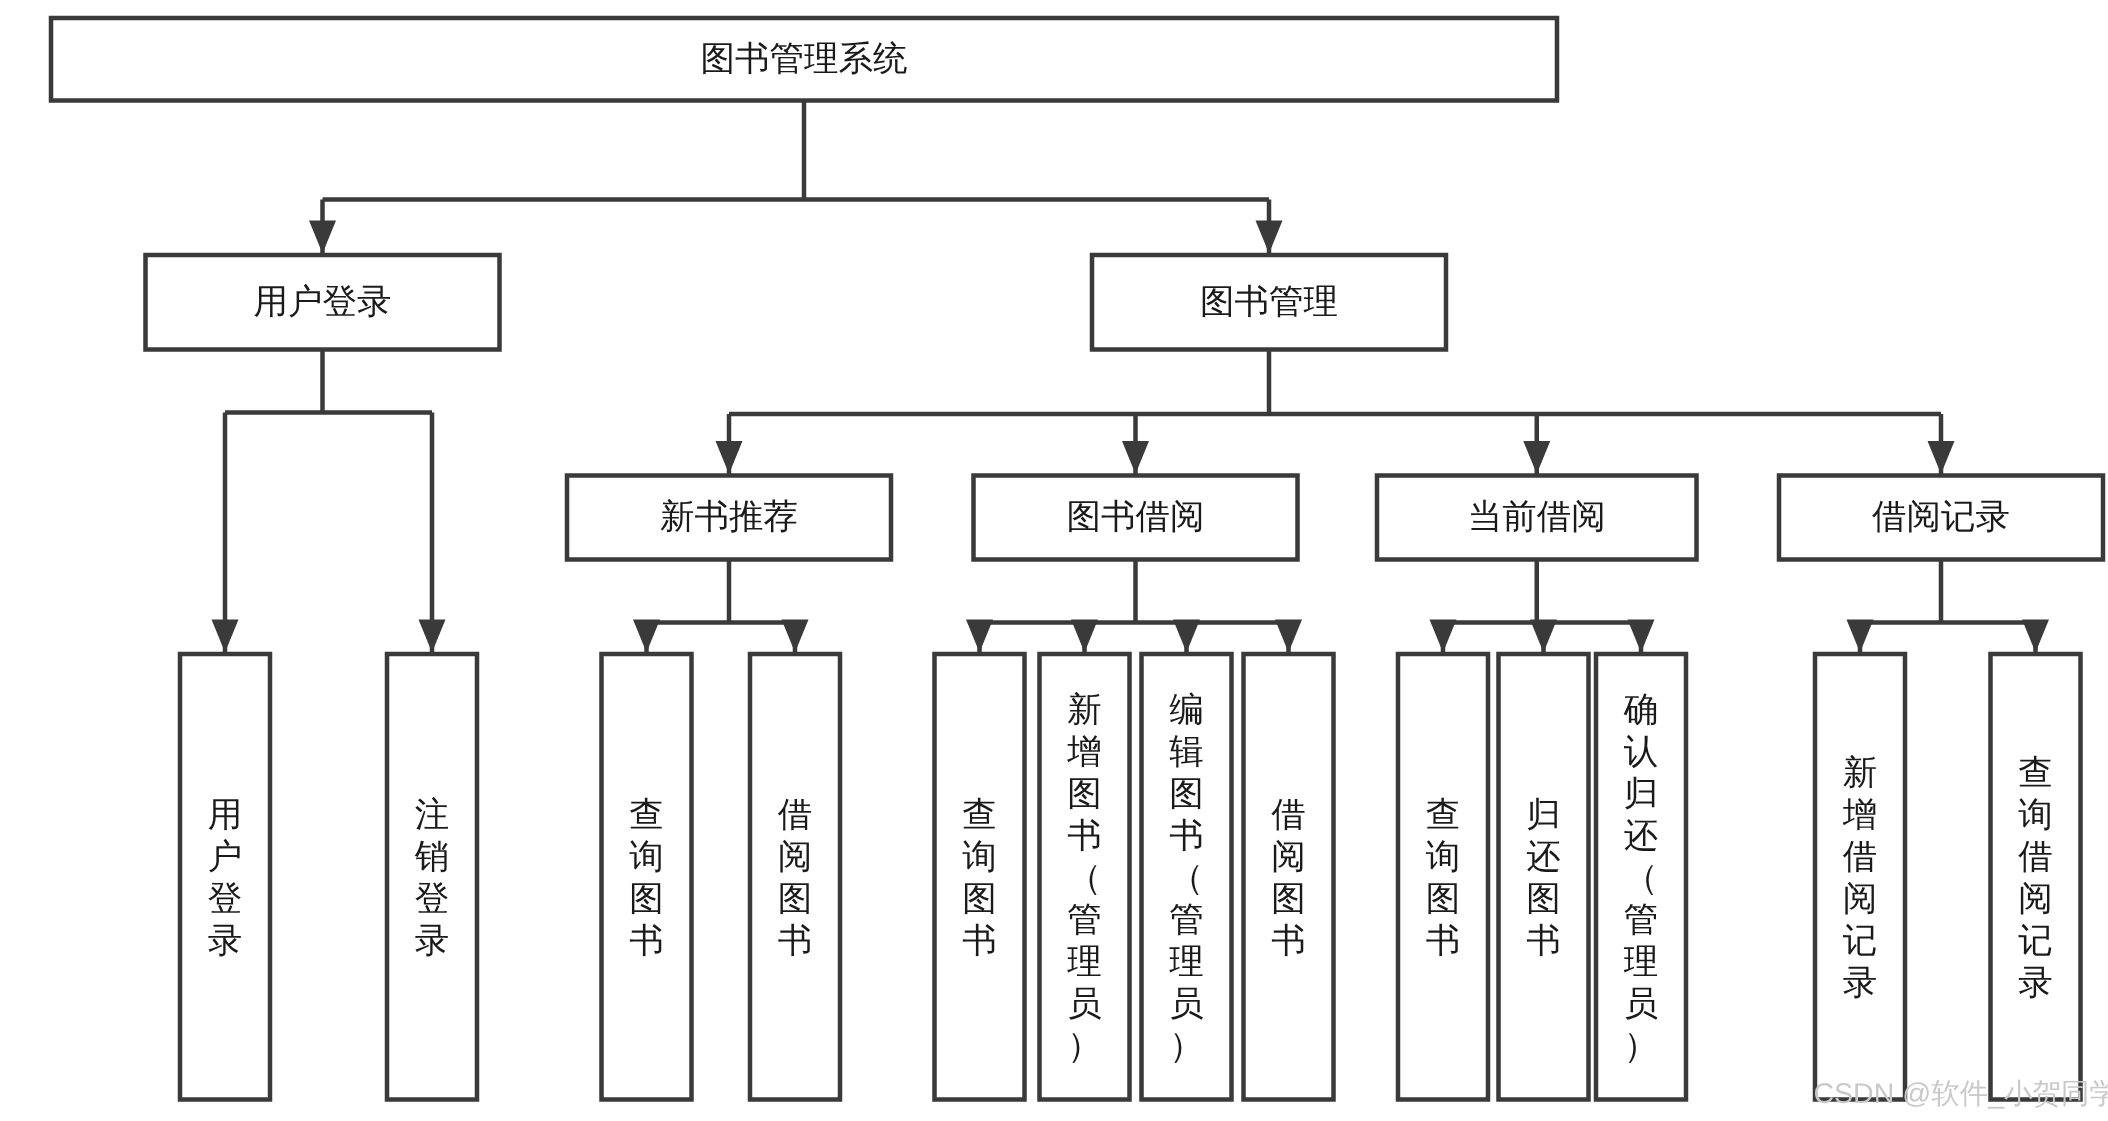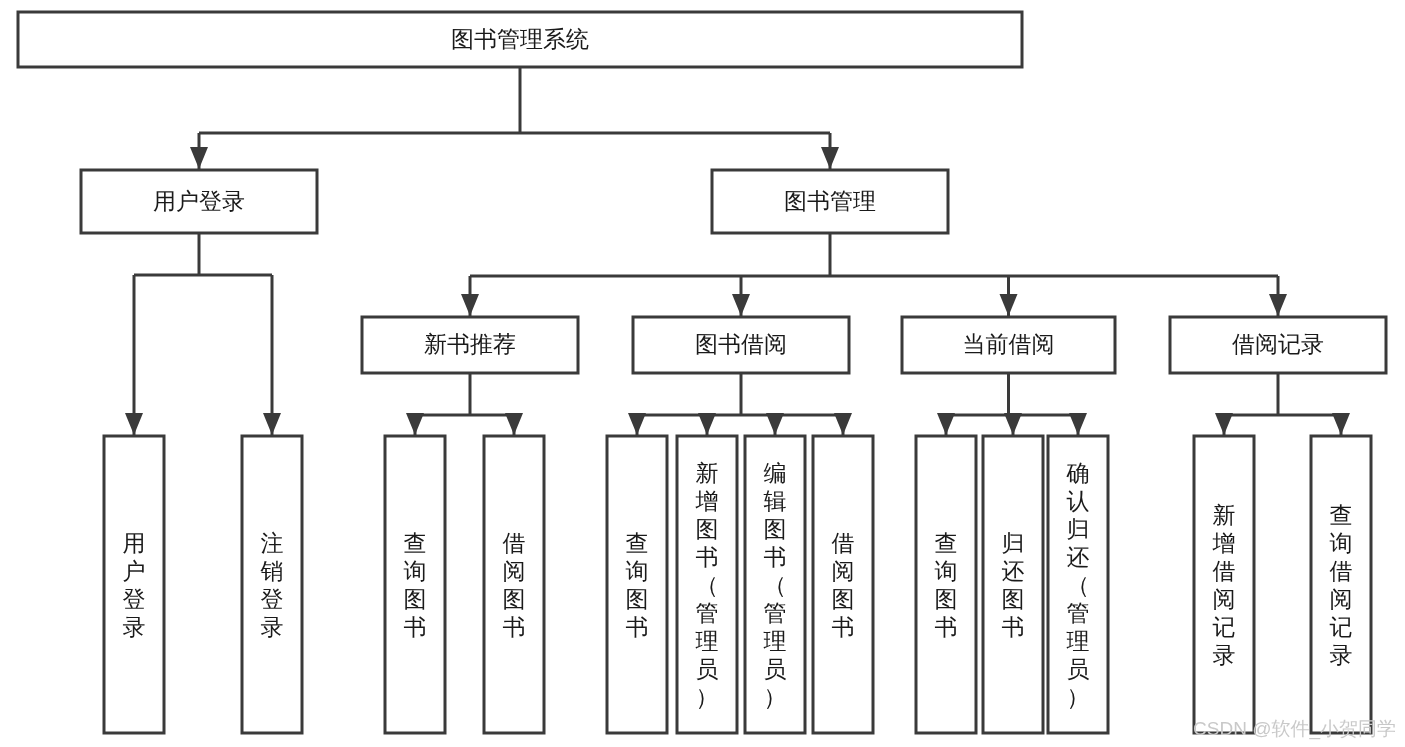--- a/index.html
+++ b/index.html
@@ -10,20 +10,21 @@
   body {
     width: 1405px;
     height: 747px;
     font-family: "Liberation Sans", "DejaVu Sans", sans-serif;
     overflow: hidden;
   }
   #diagram-root {
     position: relative;
     width: 1217px;
     height: 747px;
+    margin-left: 16px;
   }
   svg.diagram-canvas {
     position: absolute;
     top: 0;
     left: 0;
     width: 1405px;
     height: 747px;
   }
   .node-rect {
     fill: #ffffff;

